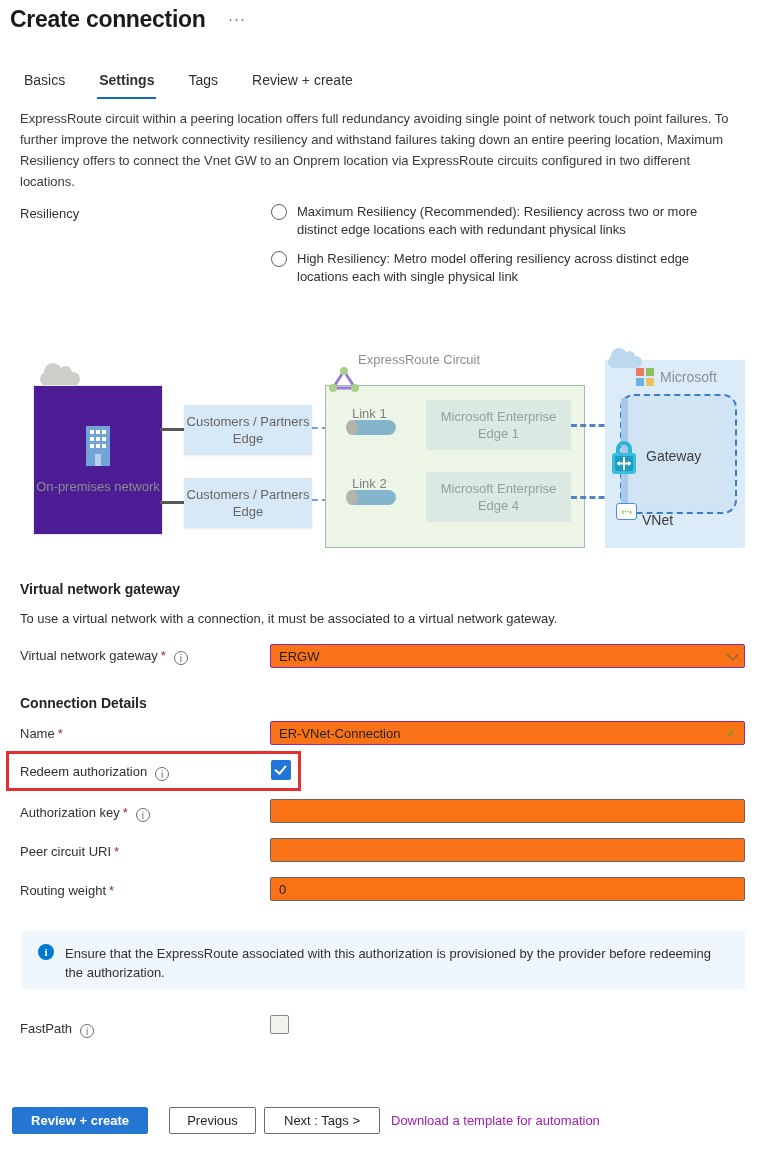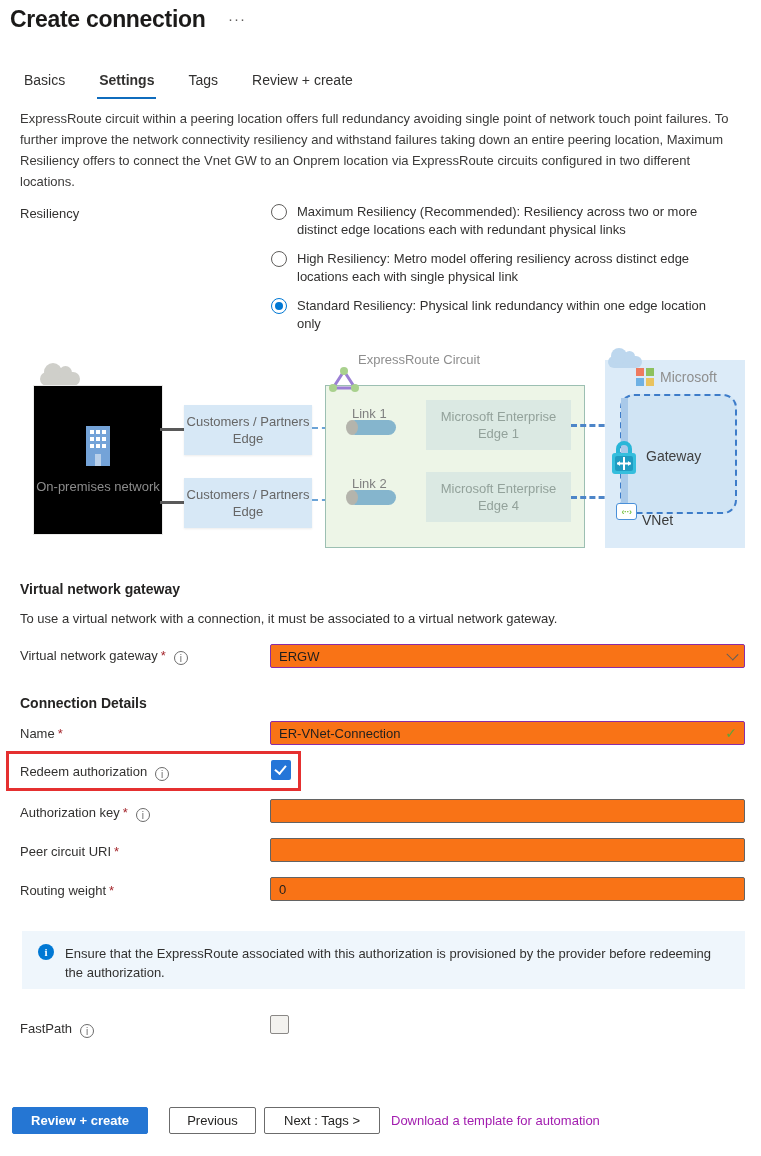--- a/index.html
+++ b/index.html
@@ -27,21 +27,21 @@
   .radio-group { left:271px; top:203px; width:458px; display:flex; flex-direction:column; gap:11px; }
   .radio-opt { display:flex; gap:10px; cursor:pointer; }
   .radio-circle { flex:0 0 16px; width:16px; height:16px; border:1px solid #605e5c; border-radius:50%; margin-top:1px; background:#fff; position:relative; }
   .radio-opt.selected .radio-circle { border-color:#0078d4; }
   .radio-opt.selected .radio-circle::after { content:""; position:absolute; left:3px; top:3px; width:8px; height:8px; border-radius:50%; background:#0078d4; }
   .radio-text { line-height:18px; }
 
   
   .diagram { left:0; top:348px; width:761px; height:200px; }
   .circuit-title { left:358px; top:4px; color:#8e8e8e; font-size:13px; }
-  .box-gray { left:33px; top:37px; width:130px; height:150px; background:#000000; border:1px solid #ebebea;
+  .box-gray { left:33px; top:37px; width:130px; height:150px; background:#4c1d95; border:1px solid #ebebea;
               display:flex; flex-direction:column; align-items:center; justify-content:center; gap:12px; }
   .onprem-text { color:#8c8c8c; font-size:13px; text-align:center; line-height:17px; }
   .cloud { border-radius:12px; }
   .cloud::before, .cloud::after { content:""; position:absolute; border-radius:50%; background:inherit; }
   .cloud-gray { left:40px; top:24px; width:40px; height:14px; background:#cfcfca; }
   .cloud-gray::before { width:18px; height:18px; left:4px; top:-9px; }
   .cloud-gray::after  { width:13px; height:13px; left:19px; top:-6px; }
   .cloud-blue { left:608px; top:8px; width:34px; height:12px; background:#bdd7ee; }
   .cloud-blue::before { width:16px; height:16px; left:3px; top:-8px; }
   .cloud-blue::after  { width:11px; height:11px; left:16px; top:-5px; }
@@ -122,24 +122,20 @@
 
 <div class="abs res-label lbl">Resiliency</div>
 <div class="abs radio-group">
   <div class="radio-opt">
     <span class="radio-circle"></span>
     <span class="radio-text">Maximum Resiliency (Recommended): Resiliency across two or more distinct edge locations each with redundant physical links</span>
   </div>
   <div class="radio-opt">
     <span class="radio-circle"></span>
     <span class="radio-text">High Resiliency: Metro model offering resiliency across distinct edge locations each with single physical link</span>
-  </div>
-  <div class="radio-opt selected">
-    <span class="radio-circle"></span>
-    <span class="radio-text">Standard Resiliency: Physical link redundancy within one edge location only</span>
   </div>
 </div>
 
 <div class="abs diagram">
   <div class="abs circuit-title">ExpressRoute Circuit</div>
 
   <div class="abs cloud cloud-gray"></div>
   <div class="abs box-gray">
     <svg width="26" height="40" viewBox="0 0 26 40">
       <rect x="1" y="0" width="24" height="40" fill="#74a3d8"></rect>

